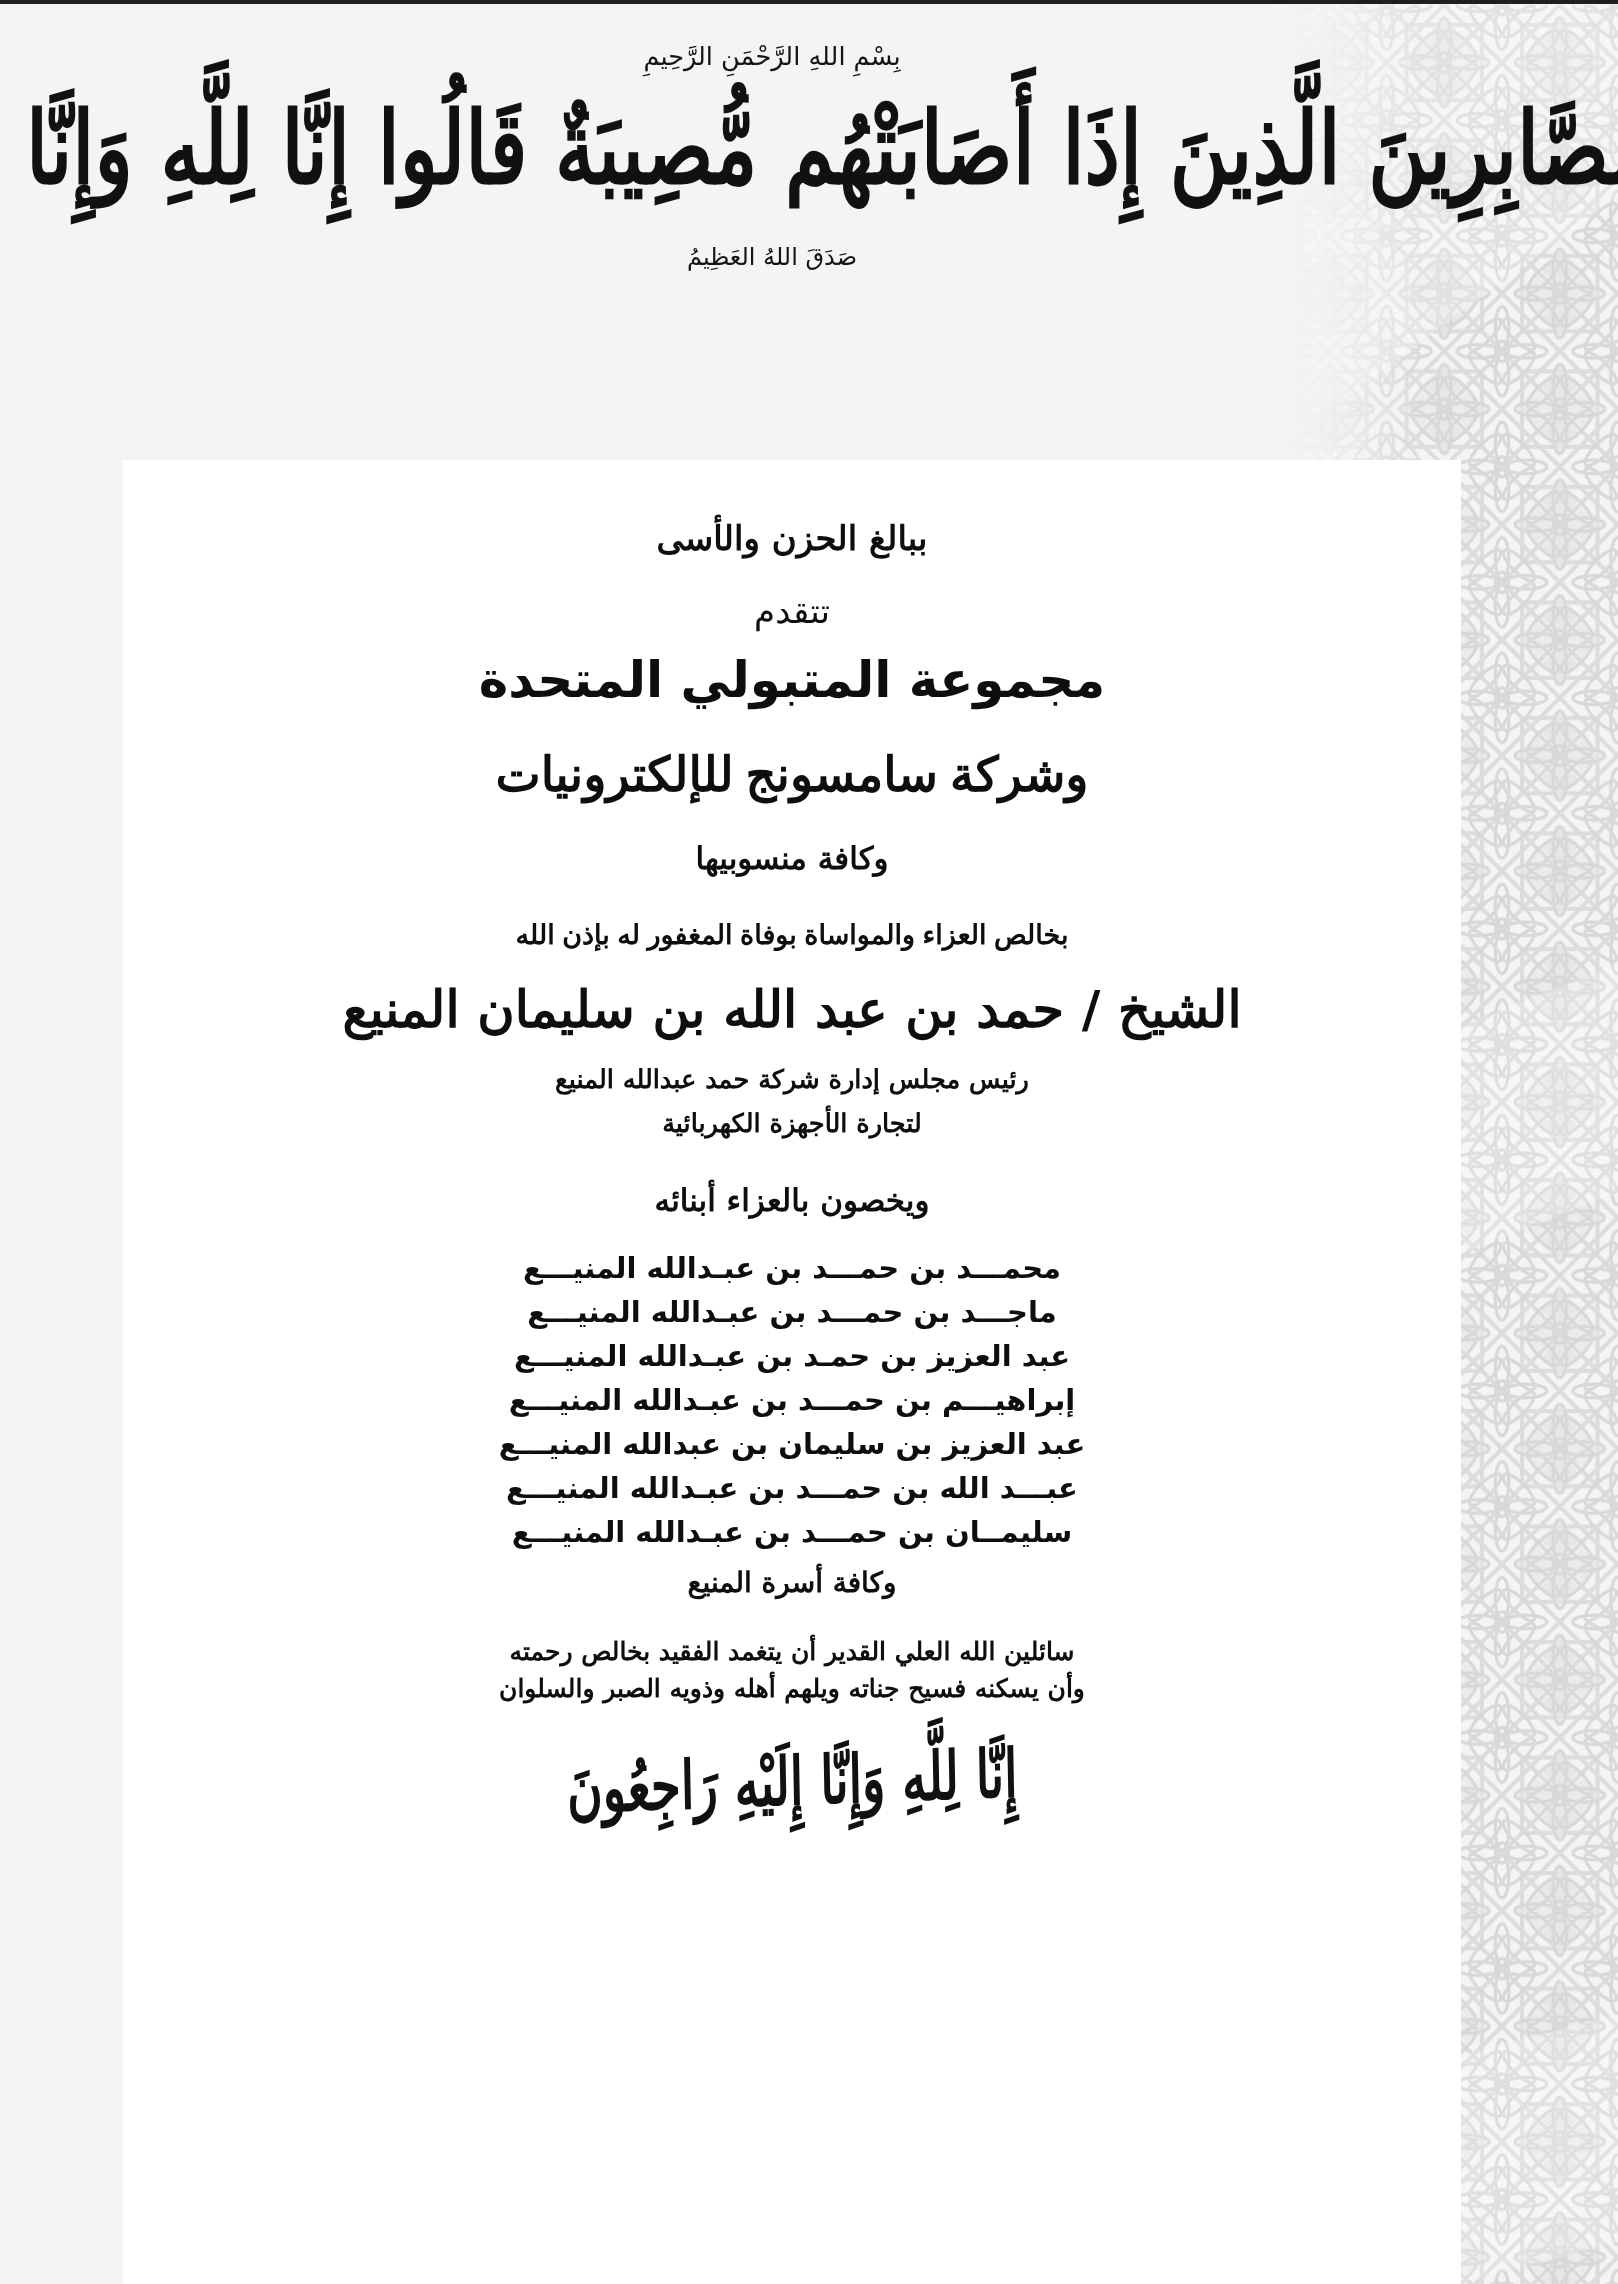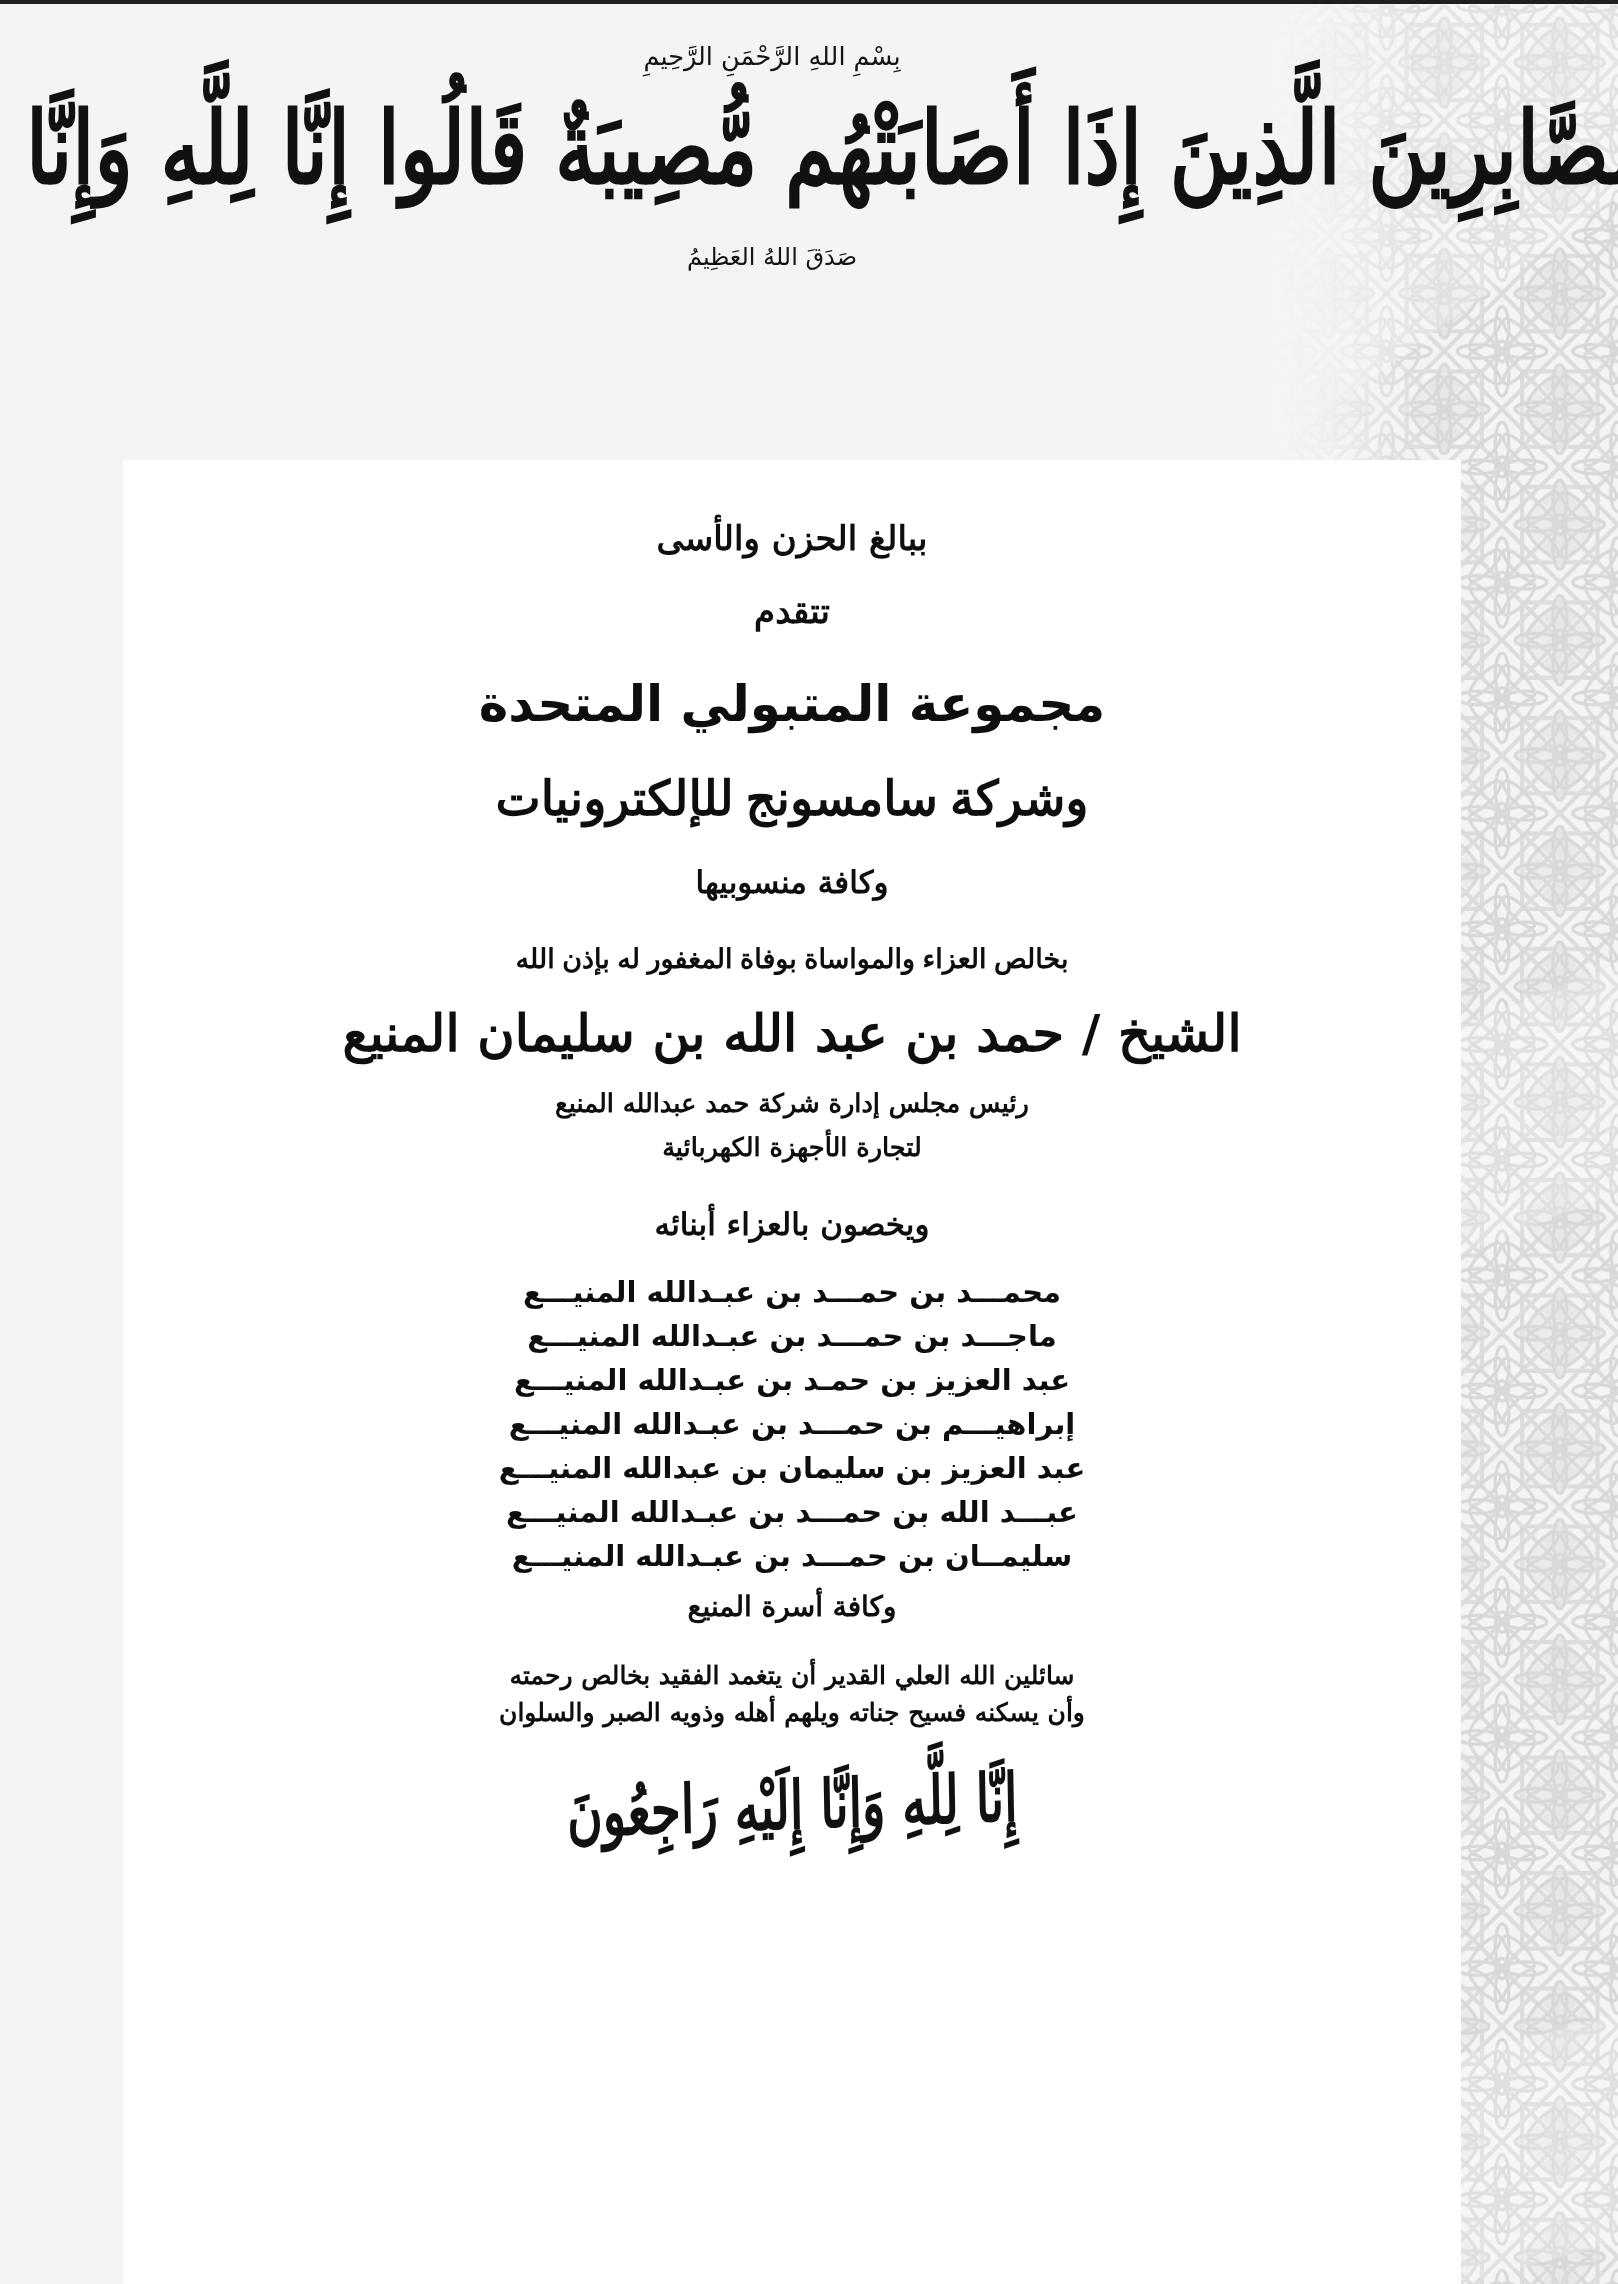--- a/index.html
+++ b/index.html
@@ -108,21 +108,21 @@
     padding: 58px 96px 32px 96px;
     text-align:center;
     color:#0e0e0e;
   }
 
   .l { display:block; width:100%; text-align:center; white-space:nowrap; }
 
   
   .t-sorrow   { font-size: 34px; font-weight:700; margin-bottom: 33px;
                 font-family:"DejaVu Serif","Liberation Serif",serif; letter-spacing:-0.5px; }
-  .t-offers   { font-size: 34px; font-weight:700; margin-bottom: 44px;
+  .t-offers   { font-size: 34px; font-weight:400; margin-bottom: 20px;
                 font-family:"DejaVu Serif","Liberation Serif",serif; }
   .t-group    { font-size: 50px; font-weight:700; margin-bottom: 37px;
                 font-family:"DejaVu Sans","Liberation Sans",sans-serif; letter-spacing:-0.9px; }
   .t-company  { font-size: 48px; font-weight:700; margin-bottom: 38px;
                 font-family:Liberation Serif, serif; letter-spacing:-0.9px; }
   .t-staff    { font-size: 31px; font-weight:700; margin-bottom: 43px;
                 font-family:"DejaVu Serif","Liberation Serif",serif; }
   .t-condol   { font-size: 27px; font-weight:700; margin-bottom: 28px;
                 font-family:Liberation Sans, sans-serif; letter-spacing:-0.5px; }
   .t-name     { font-size: 51px; font-weight:700; margin-bottom: 25px;

